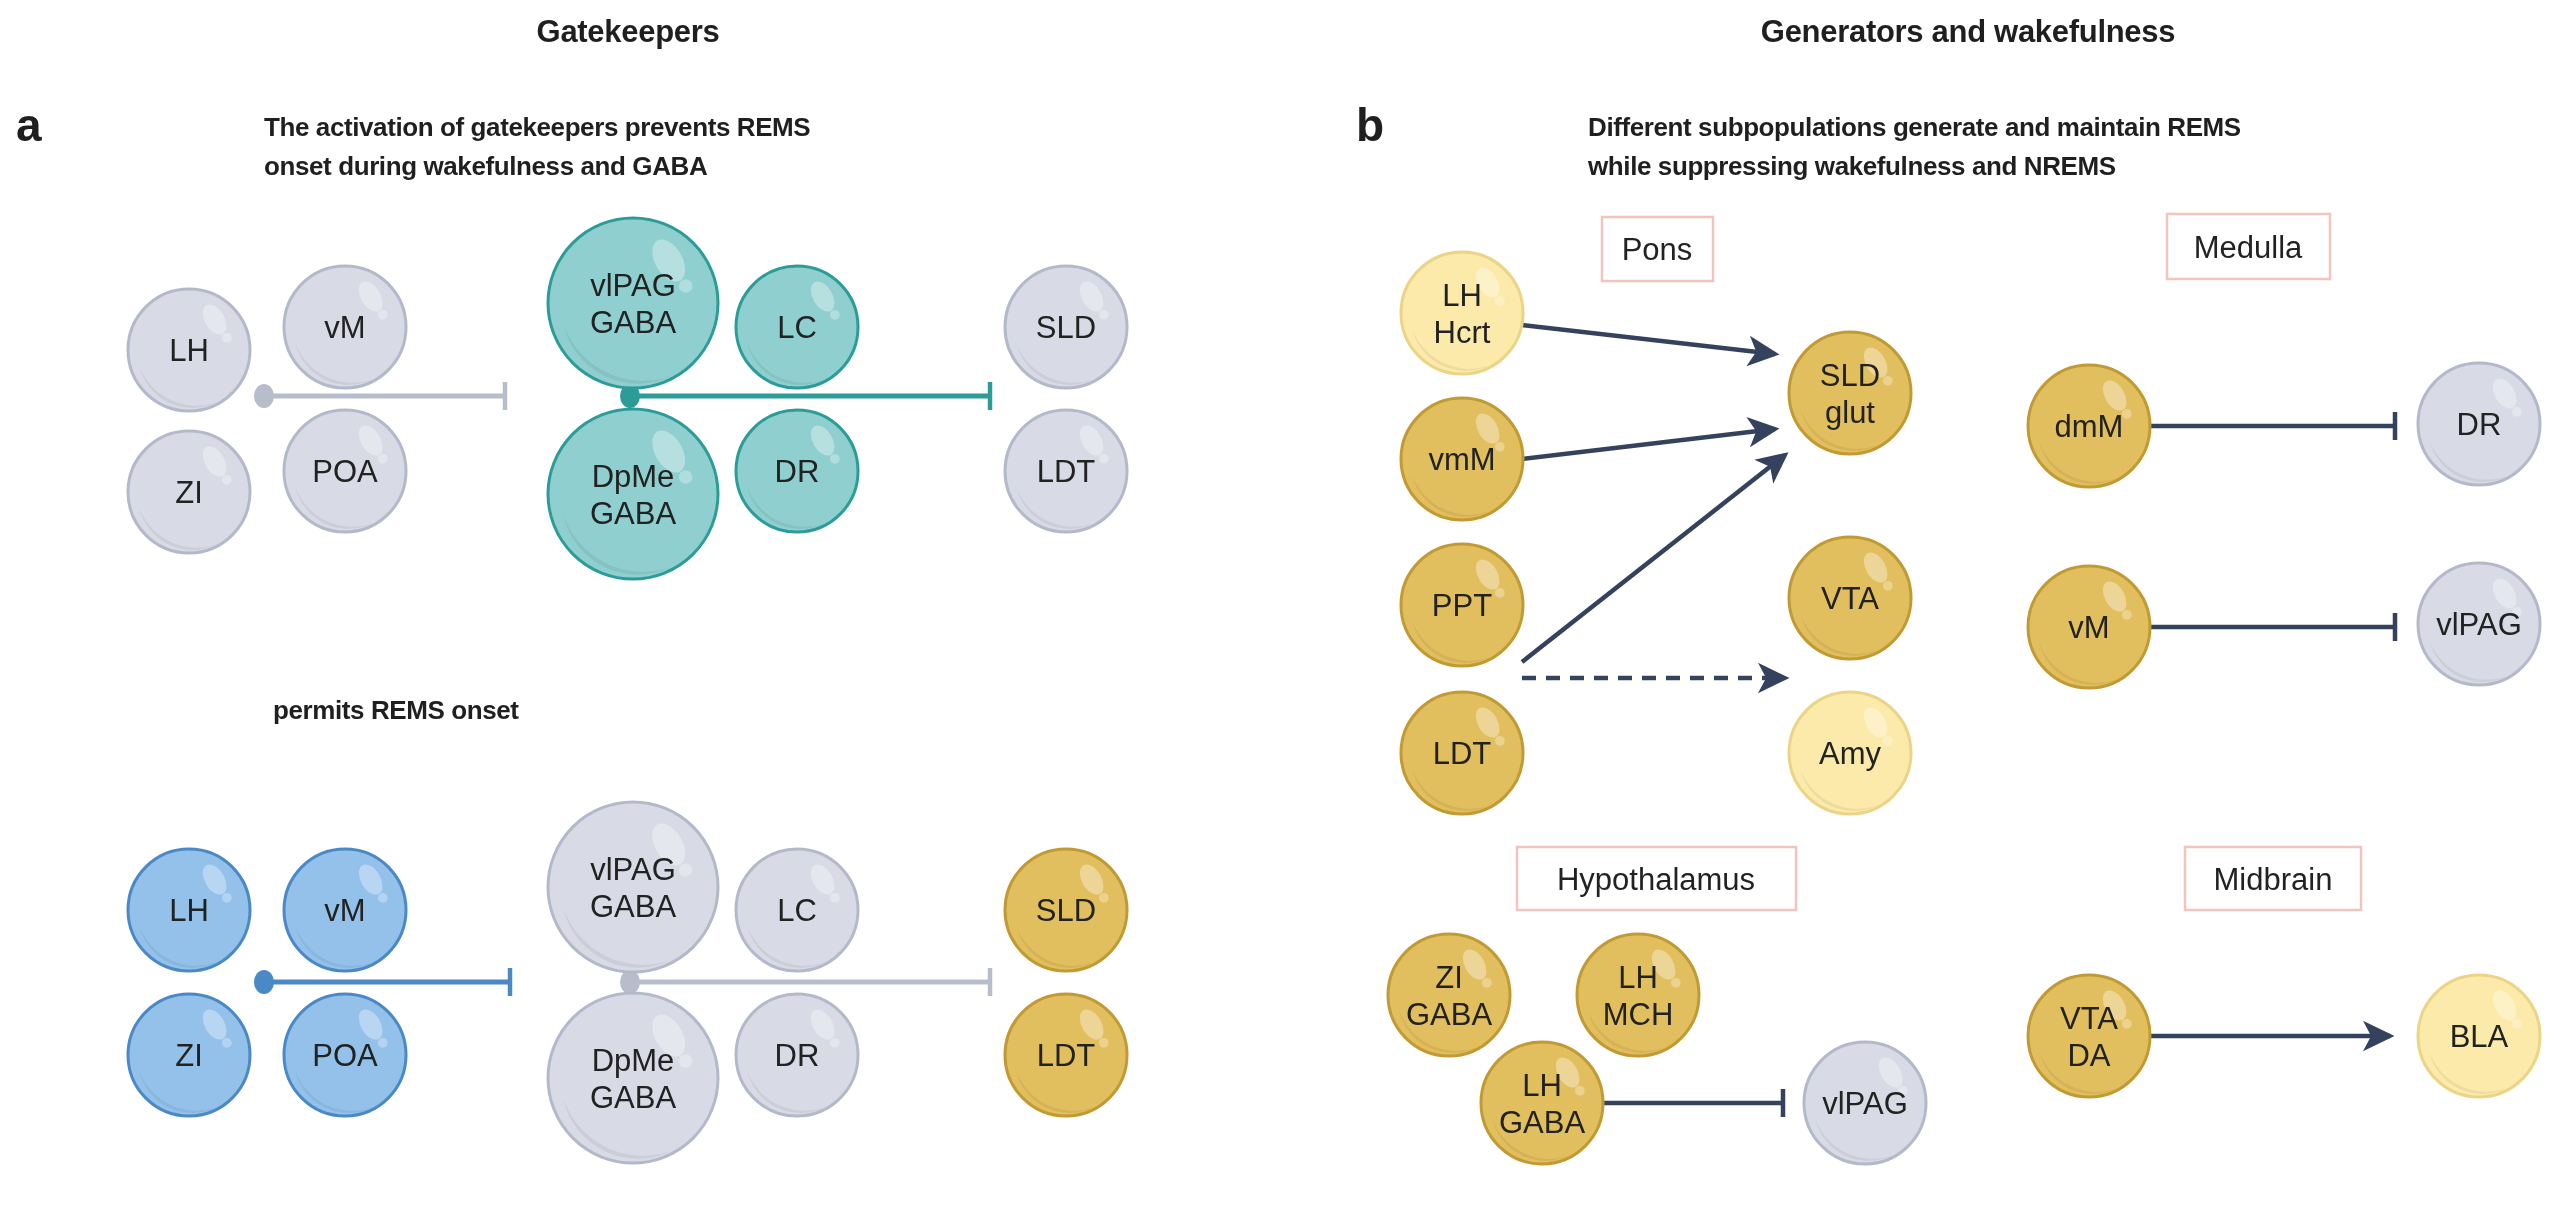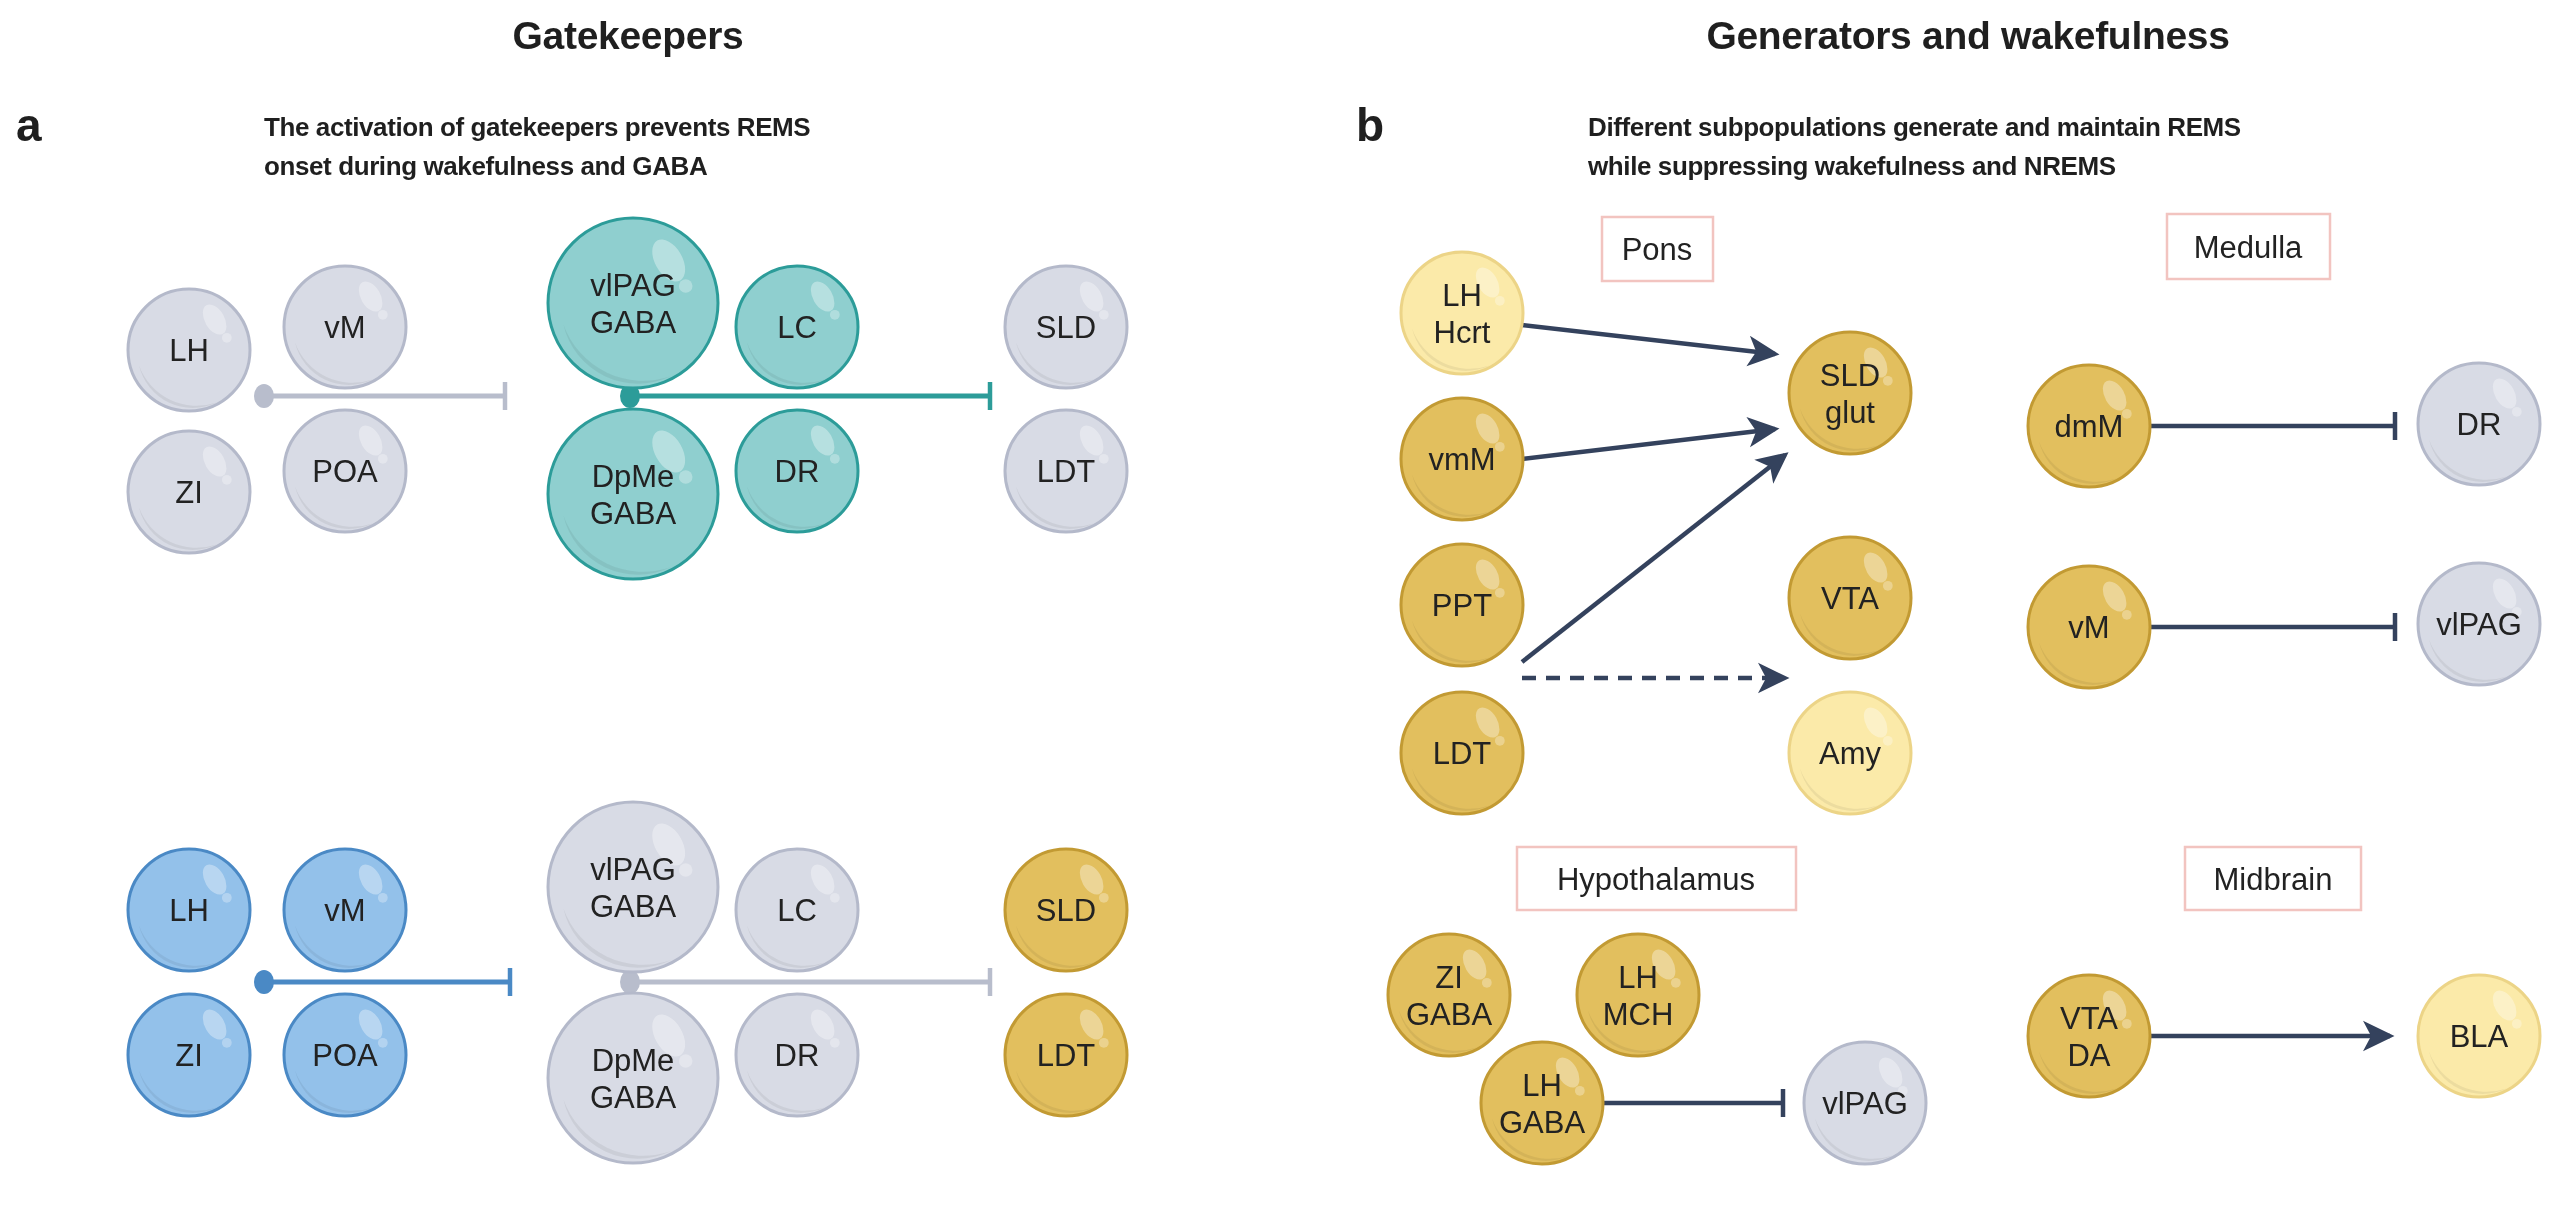--- a/index.html
+++ b/index.html
@@ -1,39 +1,40 @@
 <!DOCTYPE html>
 <html><head>
 <meta charset="utf-8">
 <style>
   html, body { margin: 0; padding: 0; background: #ffffff; }
   body { width: 2570px; height: 1228px; position: relative; overflow: hidden;
          font-family: "Liberation Sans", "DejaVu Sans", sans-serif; color: #1f1f1f; }
   .abs { position: absolute; }
-  .section-header { font-weight: bold; font-size: 39px; transform: translateX(-50%); white-space: nowrap; letter-spacing: -0.3px; }
+  .section-header { font-weight: bold; font-size: 31px; transform: translateX(-50%); white-space: nowrap; letter-spacing: -0.3px; }
   .panel-letter { font-weight: bold; font-size: 46px; }
   .panel-title { font-weight: bold; font-size: 26px; line-height: 39px; letter-spacing: -0.4px; white-space: nowrap; }
   svg#diagram { position: absolute; left: 0; top: 0; }
   .node-label { font-family: "Liberation Sans", "DejaVu Sans", sans-serif; font-size: 31px; fill: #222; }
   .region-label { font-family: "Liberation Sans", "DejaVu Sans", sans-serif; font-size: 31px; fill: #222; }
 </style>
 </head>
 <body>
 
 <div class="abs section-header" style="left:628px; top:14px;">Gatekeepers</div>
 <div class="abs section-header" style="left:1968px; top:14px;">Generators and wakefulness</div>
 
 <div class="abs panel-letter" style="left:16px; top:98px;">a</div>
 <div class="abs panel-letter" style="left:1356px; top:98px;">b</div>
 
 <div class="abs panel-title" style="left:264px; top:108px;">
   <div>The activation of gatekeepers prevents REMS</div>
   <div>onset during wakefulness and GABA</div>
 </div>
 <div class="abs panel-title" style="left:273px; top:691px;">
+  <div>permits REMS onset</div>
 </div>
 <div class="abs panel-title" style="left:1588px; top:108px;">
   <div>Different subpopulations generate and maintain REMS</div>
   <div>while suppressing wakefulness and NREMS</div>
 </div>
 
 <svg id="diagram" width="2570" height="1228" viewBox="0 0 2570 1228">
   <defs>
     <marker id="arrowhead" markerWidth="8" markerHeight="8" refX="6" refY="4" orient="auto" markerUnits="strokeWidth">
       <path d="M0,0.6 L7,4 L0,7.4 L1.8,4 Z" fill="#34425d"></path>

